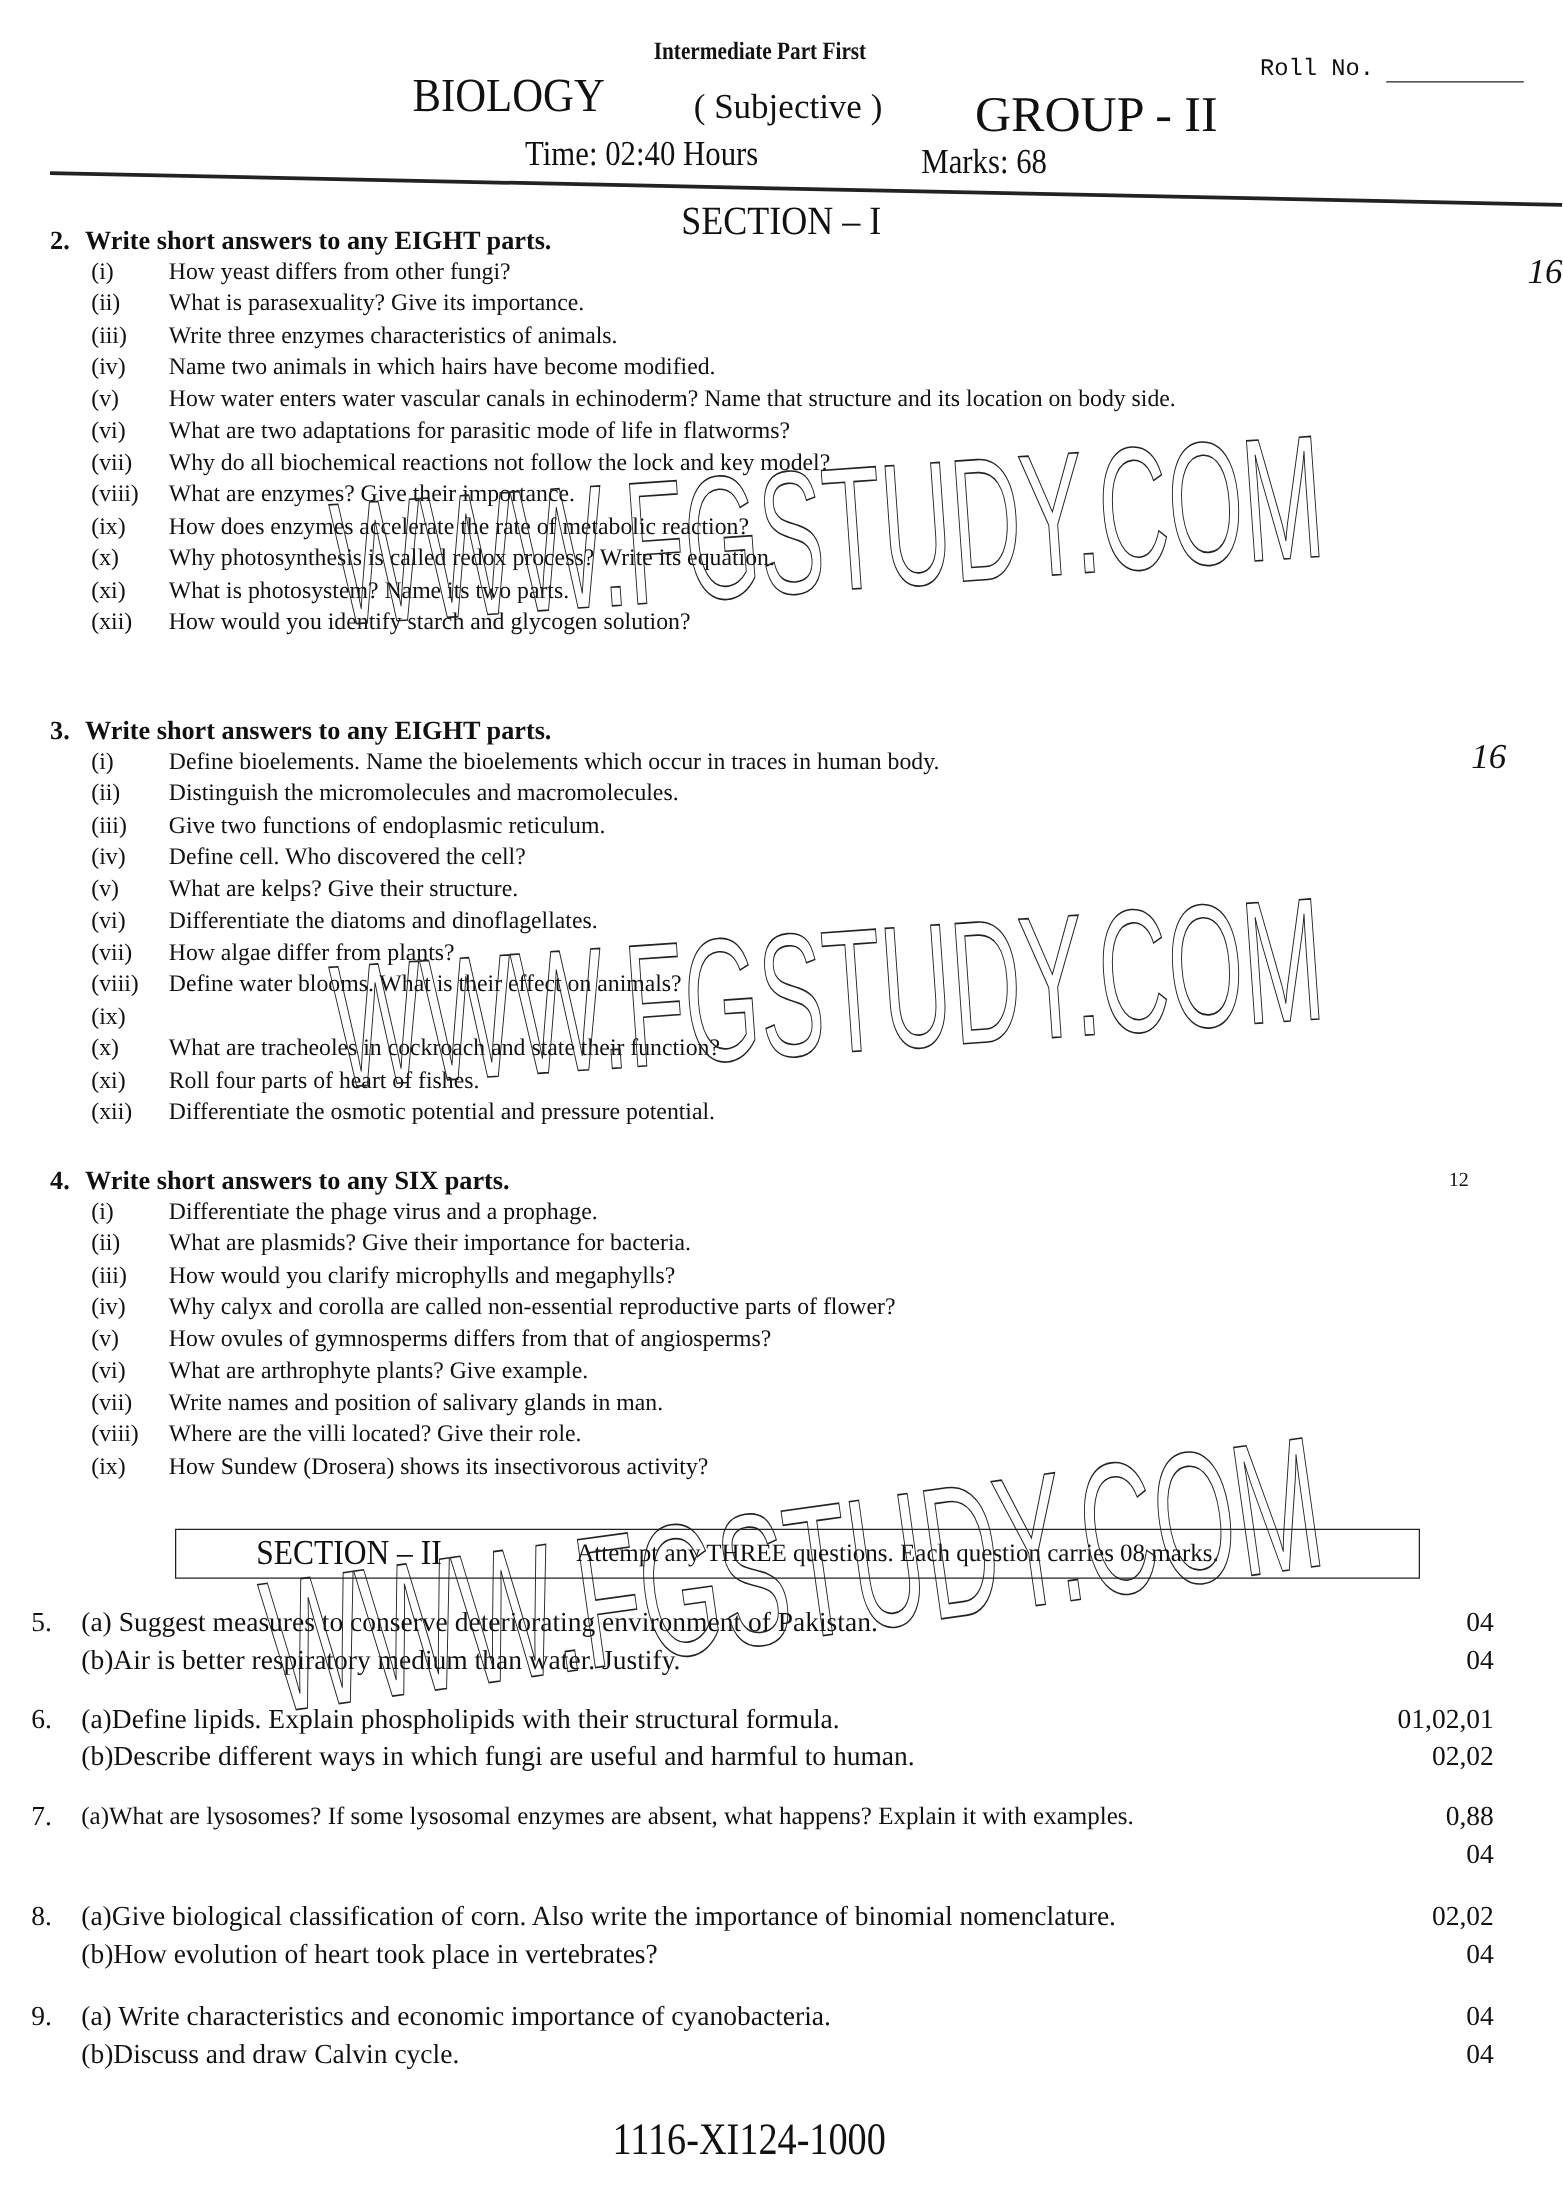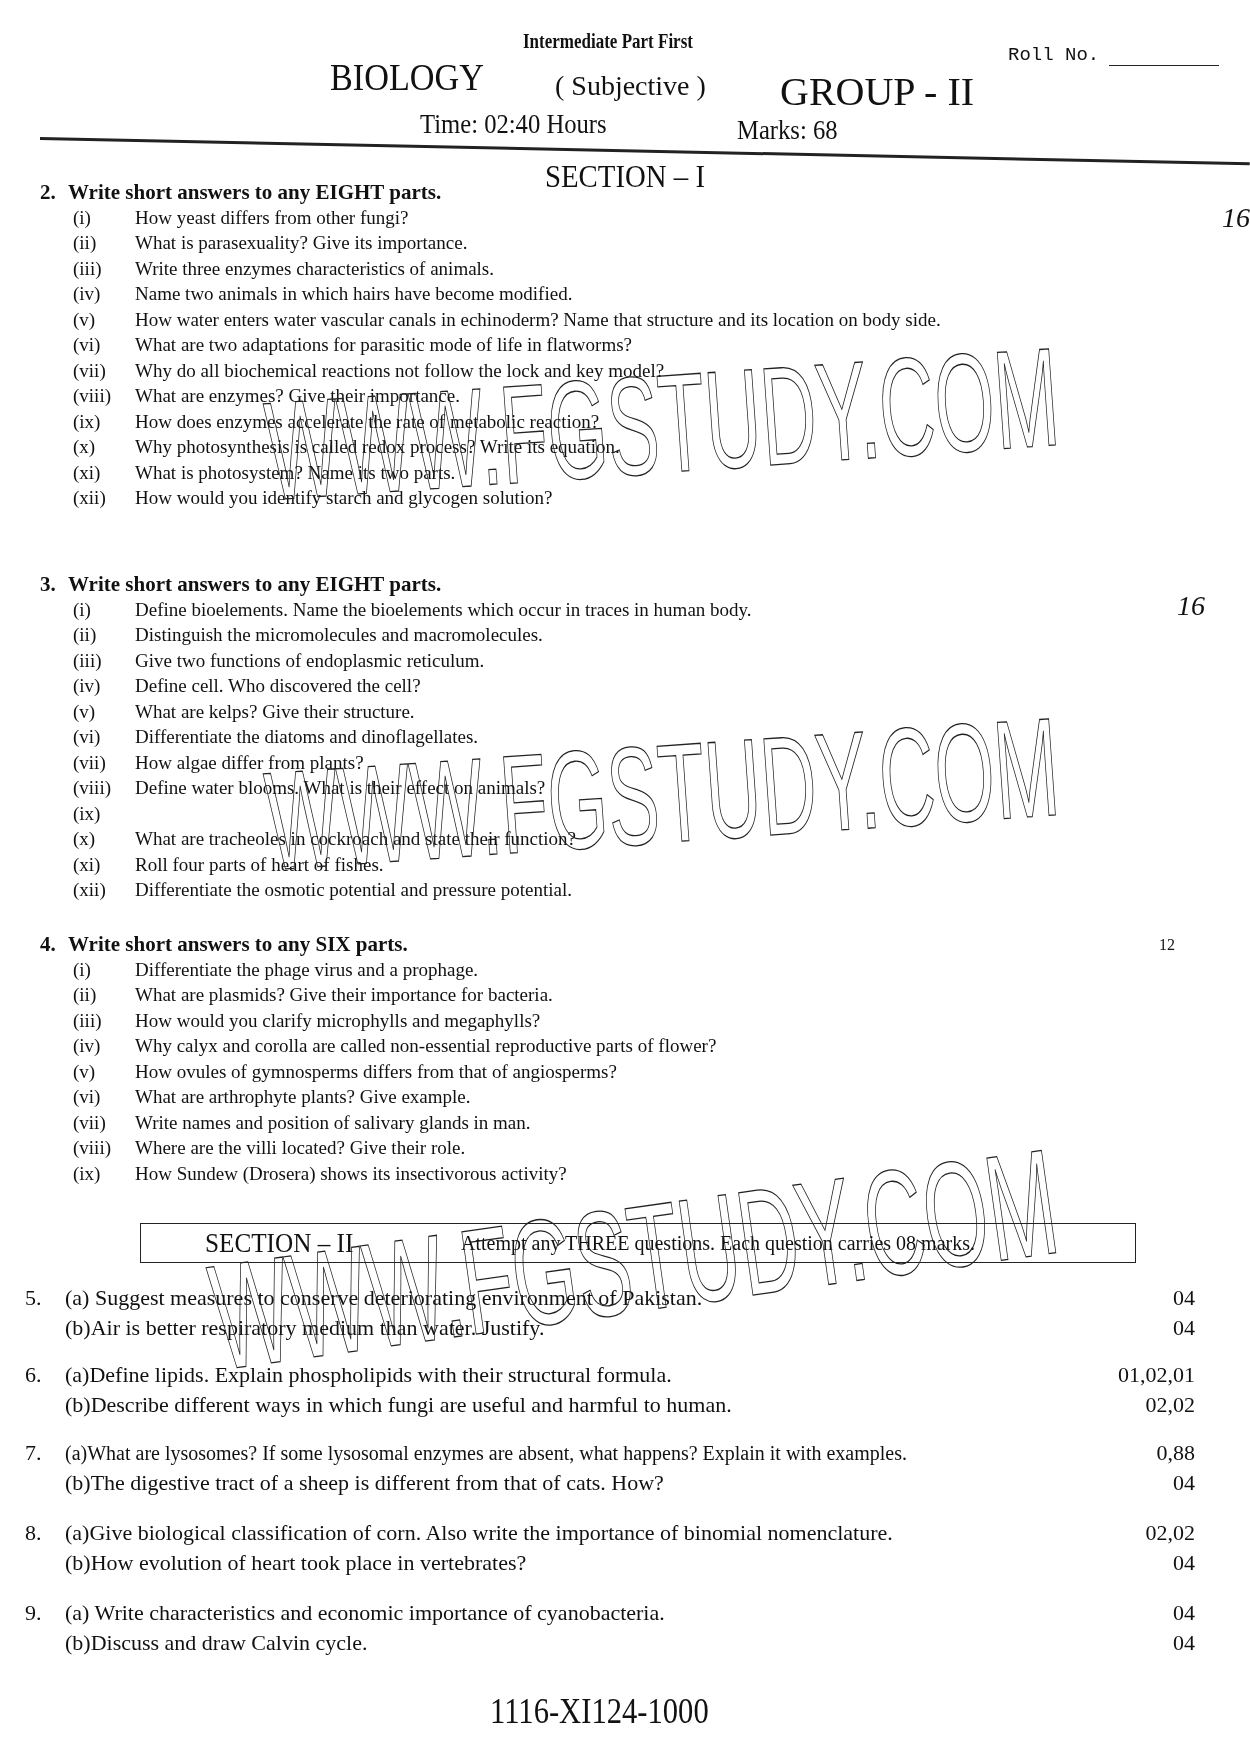--- a/index.html
+++ b/index.html
@@ -239,21 +239,20 @@
 </div>
 
 <div class="lq" style="top:1438px;">
   <div class="lq-row">
       <span class="lq-num">7.</span>
       <span class="lq-text" style="font-size:20px;">(a)What are lysosomes? If some lysosomal enzymes are absent, what happens? Explain it with examples.</span>
       <span class="lq-mark">0,88</span>
     </div>
   <div class="lq-row">
       <span class="lq-num"></span>
-      <span class="lq-text">(b)The digestive tract of a sheep is different from that of cats. How?</span>
       <span class="lq-mark">04</span>
     </div>
 </div>
 
 <div class="lq" style="top:1518px;">
   <div class="lq-row">
       <span class="lq-num">8.</span>
       <span class="lq-text">(a)Give biological classification of corn. Also write the importance of binomial nomenclature.</span>
       <span class="lq-mark">02,02</span>
     </div>

